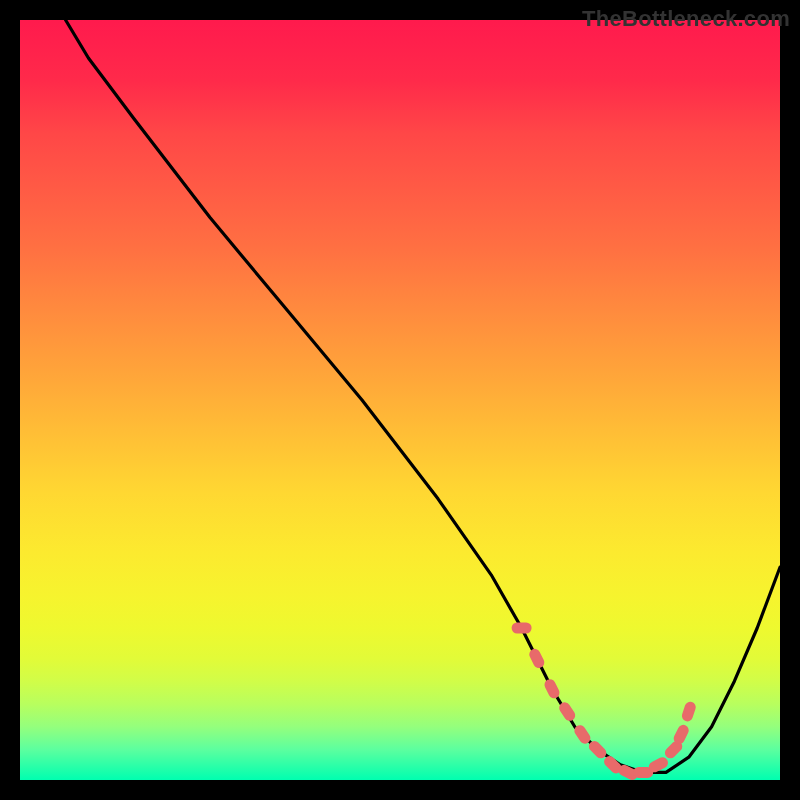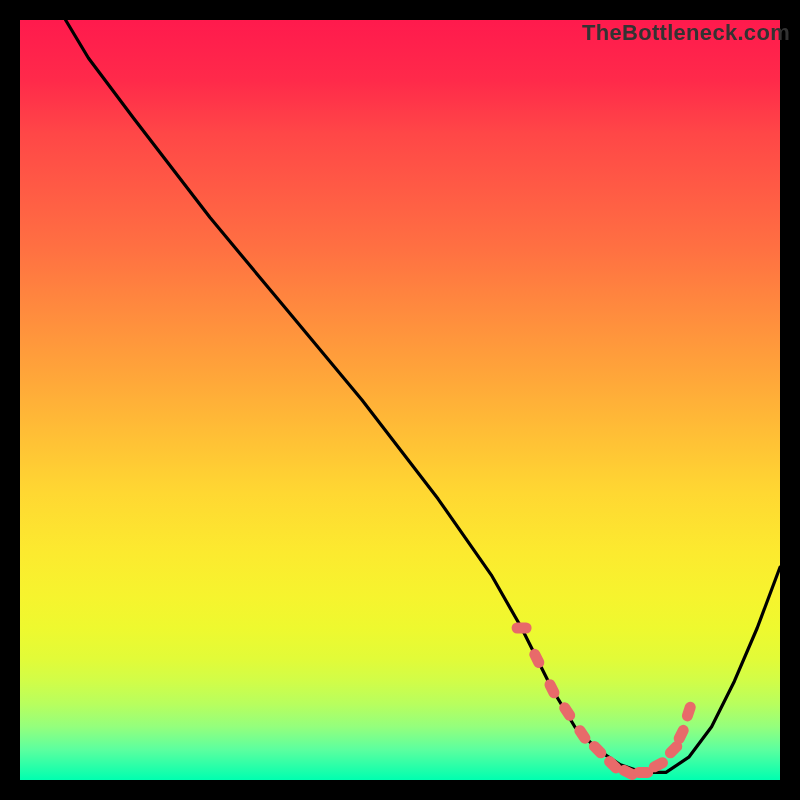--- a/index.html
+++ b/index.html
@@ -12,21 +12,21 @@
     font-family: Arial, Helvetica, sans-serif;
   }
   .chart-container {
     position: relative;
     width: 800px;
     height: 800px;
     background: #000;
   }
   .watermark {
     position: absolute;
-    top: 20px;
+    top: 6px;
     right: 10px;
     color: #333;
     font-size: 22px;
     font-weight: 600;
     letter-spacing: 0.3px;
     z-index: 10;
   }
   .plot-area {
     position: absolute;
     left: 20px;

